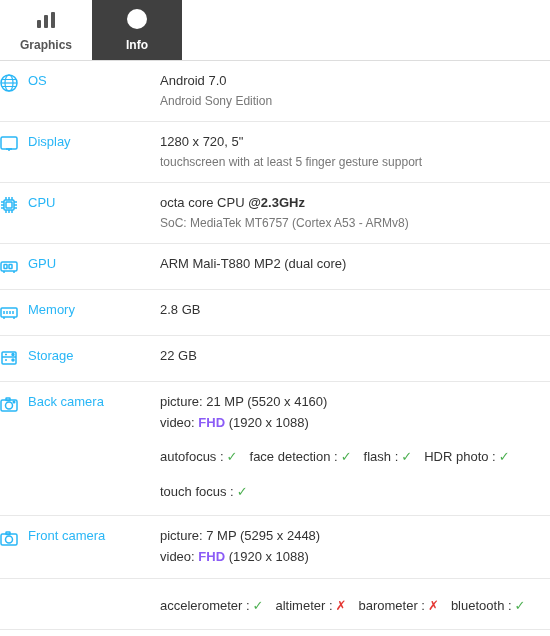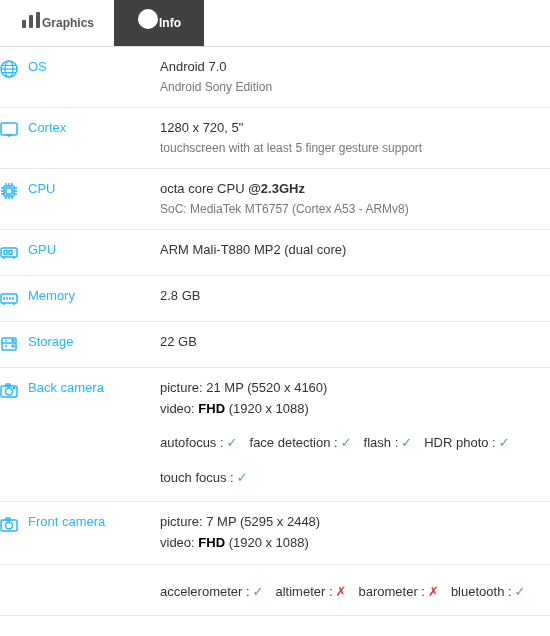--- a/index.html
+++ b/index.html
@@ -10,21 +10,21 @@
       width: 550px;
     }
 
     
     .tabs {
       display: flex;
       border-bottom: 1px solid #ddd;
     }
     .tab {
       display: flex;
-      flex-direction: row;
+      flex-direction: column;
       align-items: center;
       justify-content: center;
       padding: 8px 20px;
       cursor: pointer;
       color: #555;
       min-width: 90px;
     }
     .tab.active {
       background: #404040;
       color: #fff;
@@ -107,21 +107,21 @@
       width: 160px;
       vertical-align: top;
     }
     .label-inner {
       display: flex;
       align-items: flex-start;
       gap: 8px;
       padding-top: 2px;
     }
     .fhd {
-      color: #000000;
+      color: #8b5cf6;
       font-weight: bold;
     }
   </style>
 </head>
 <body>
 
 <div>
 
   <div class="tabs">
     <div class="tab">
@@ -172,21 +172,21 @@
       <tr>
         <td class="label-cell-td">
           <div class="label-inner">
             <span class="row-icon">
               <svg width="18" height="18" viewBox="0 0 18 18" fill="none" stroke="#29b6f6" stroke-width="1.5">
                 <rect x="1" y="2" width="16" height="12" rx="1.5"></rect>
                 <line x1="6" y1="14" x2="12" y2="14"></line>
                 <line x1="9" y1="14" x2="9" y2="16"></line>
               </svg>
             </span>
-            <span class="label-text">Cortex</span>
+            <span class="label-text">Display</span>
           </div>
         </td>
         <td class="value-cell">
           <div class="value-main">1280 x 720, 5"</div>
           <div class="value-sub">touchscreen with at least 5 finger gesture support</div>
         </td>
       </tr>
 
       <tr>
         <td class="label-cell-td">

